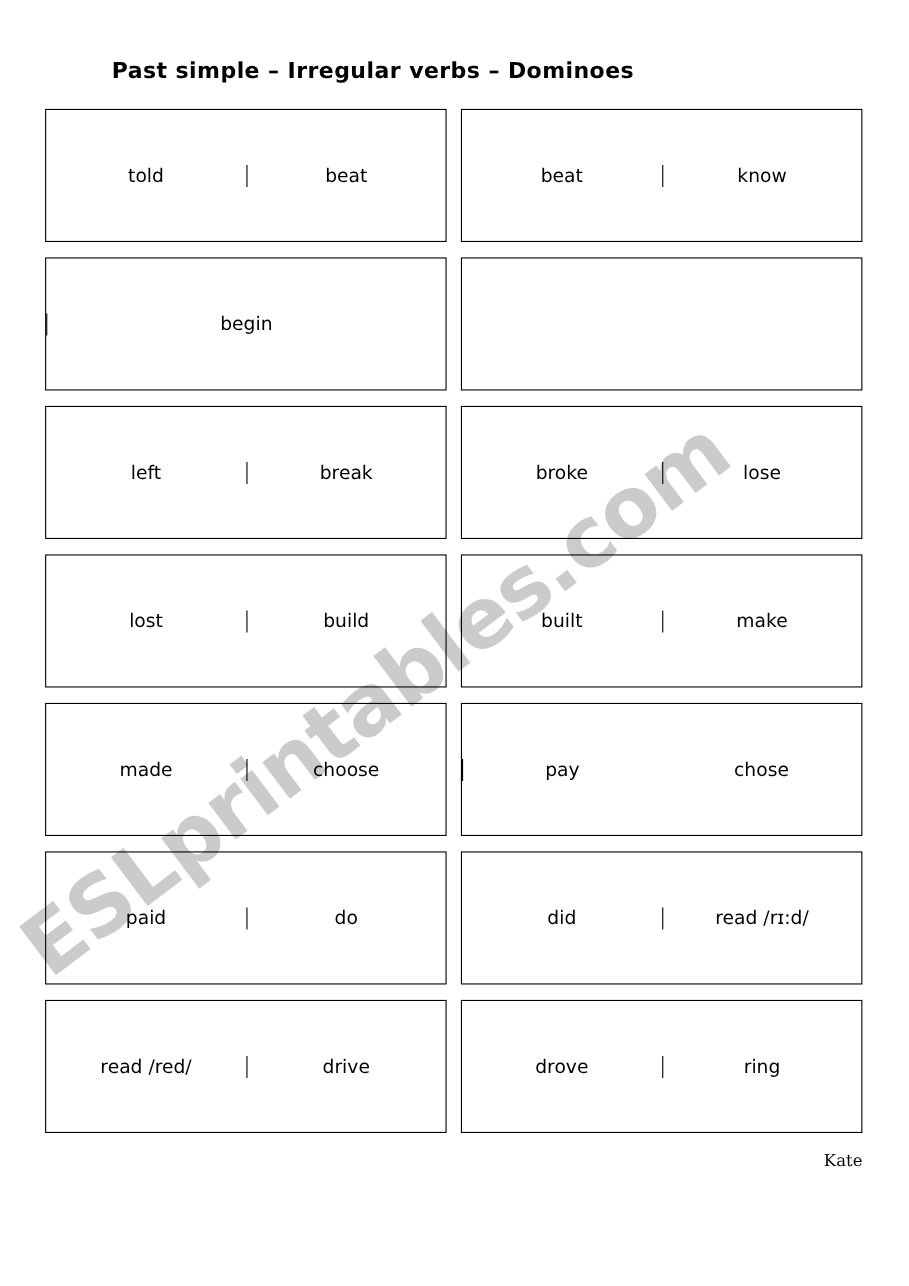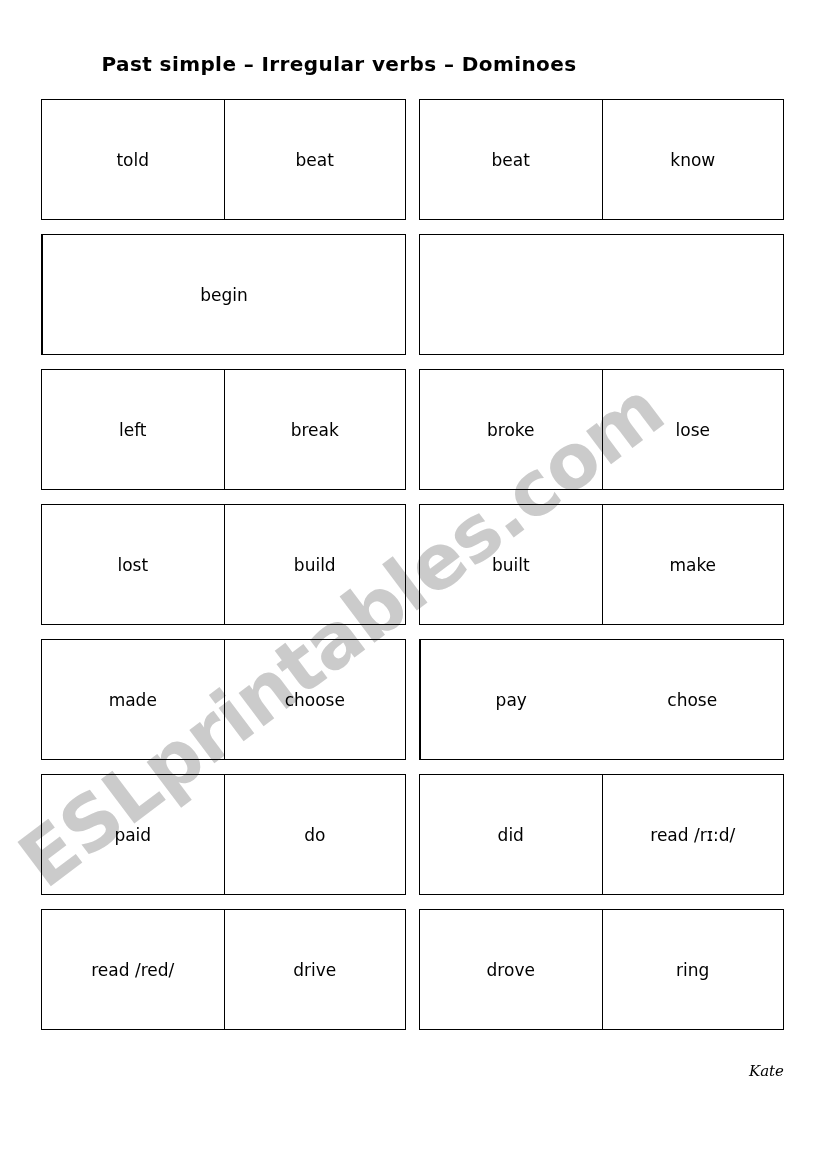--- a/index.html
+++ b/index.html
@@ -77,20 +77,21 @@
     height: 121px;
     margin-bottom: 14px;
   }
   .domino {
     display: flex;
     width: 365px;
     height: 121px;
     border: 1.4px solid #000000;
     box-sizing: border-box;
     background: transparent;
+    align-items: center;
   }
   .domino-half {
     flex: 1 1 50%;
     display: flex;
     align-items: center;
     justify-content: center;
     box-sizing: border-box;
     font-family: "DejaVu Sans", "Liberation Sans", sans-serif;
     font-size: 17px;
     color: #000000;
@@ -101,25 +102,23 @@
   .domino-half.right-half {
     border-left: 1.4px solid #000000;
   }
 
   
   #signature {
     position: absolute;
     right: 42px;
     top: 1046px;
     font-family: "DejaVu Serif", "Liberation Serif", serif;
-    font-style: italic;
     font-size: 15px;
     color: #000000;
     z-index: 10;
-    margin-top: 16px;
   }
 </style>
 </head>
 <body>
 
 <div id="sheet">
 
   <div id="watermark">
     <span class="wm-text">ESLprintables.com</span>
   </div>

